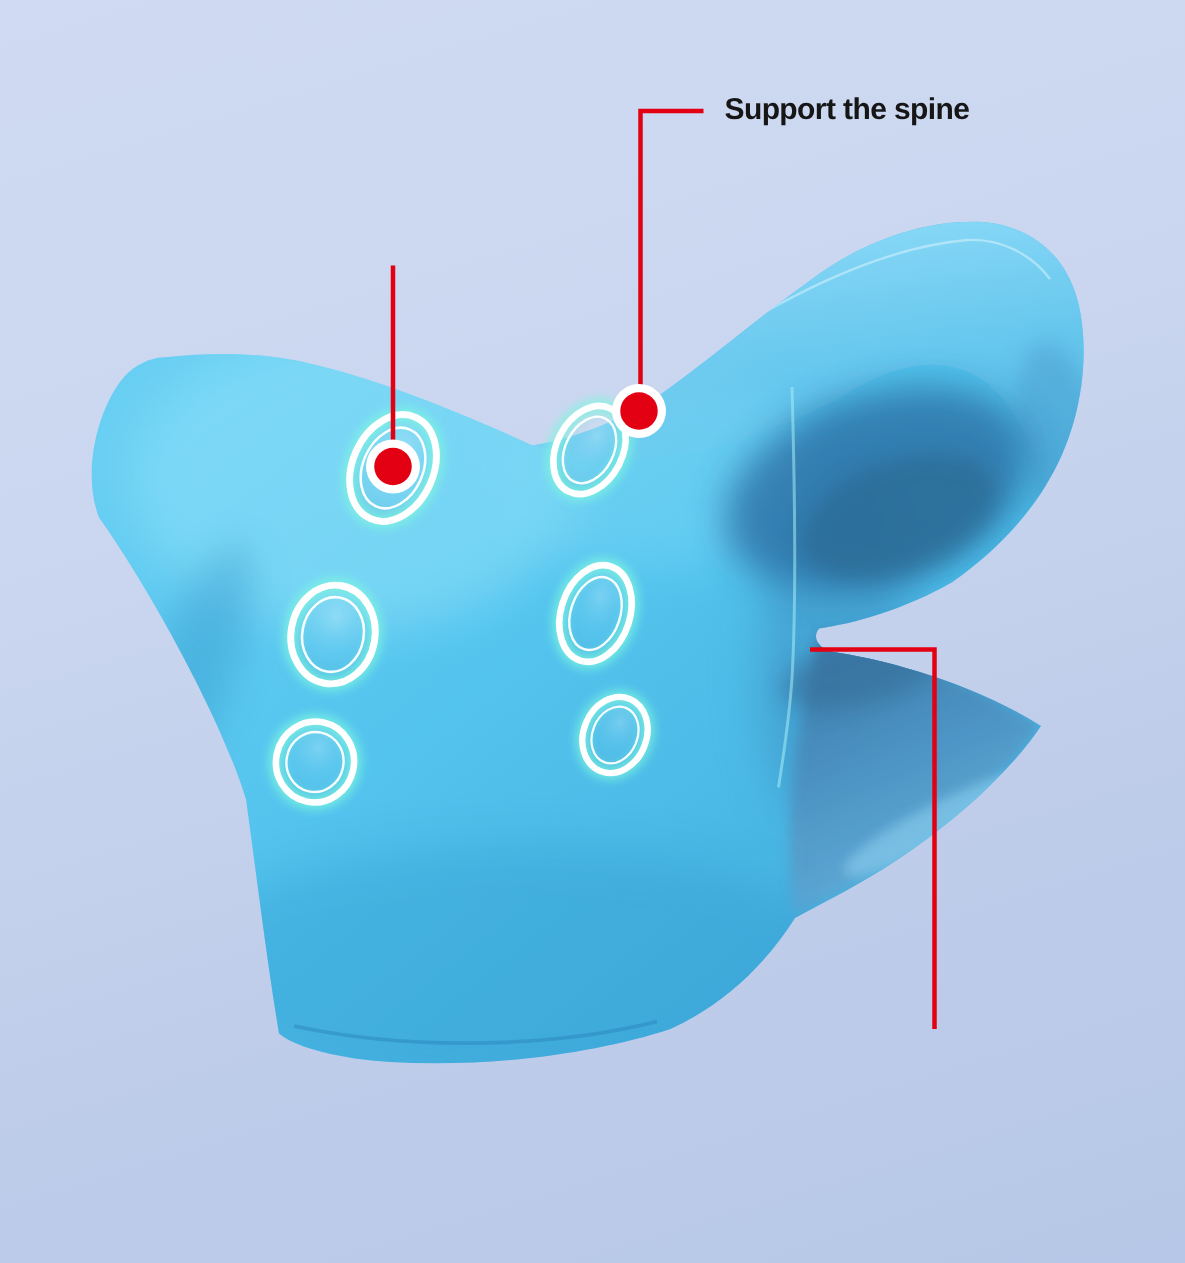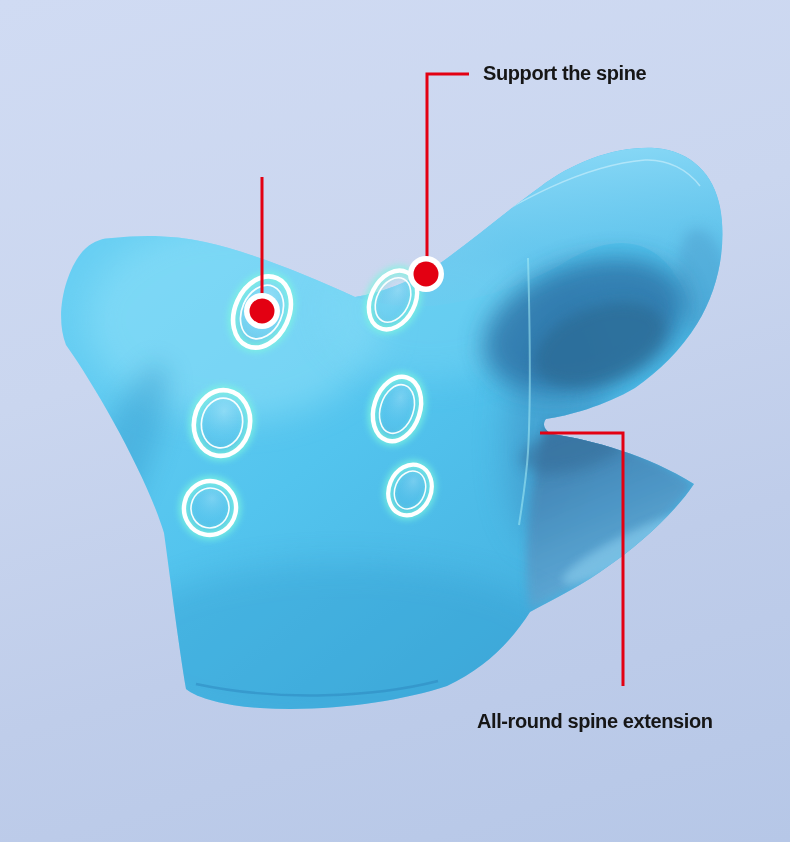--- a/index.html
+++ b/index.html
@@ -186,15 +186,14 @@
       <circle cx="262" cy="311" r="18" fill="#ffffff"></circle>
       <circle cx="262" cy="311" r="12.5" fill="#e30012"></circle>
       <circle cx="426" cy="274" r="18" fill="#ffffff"></circle>
       <circle cx="426" cy="274" r="12.5" fill="#e30012"></circle>
     </g>
   </svg>
 
 
   <div class="callout callout-spine">Support the spine</div>
 
-  <div class="callout callout-ext">All-round spine extension</div>
 
 </div>
 
 </body></html>

